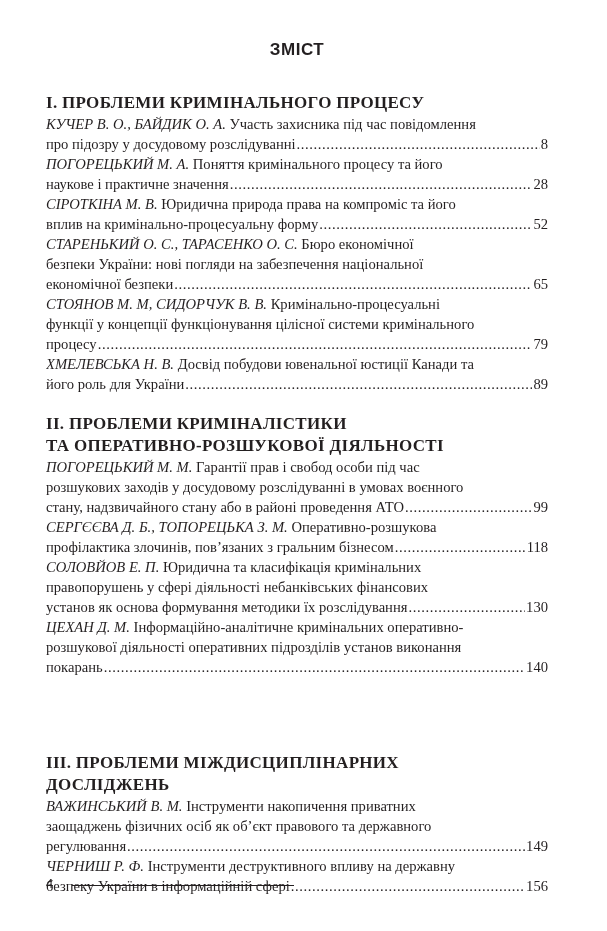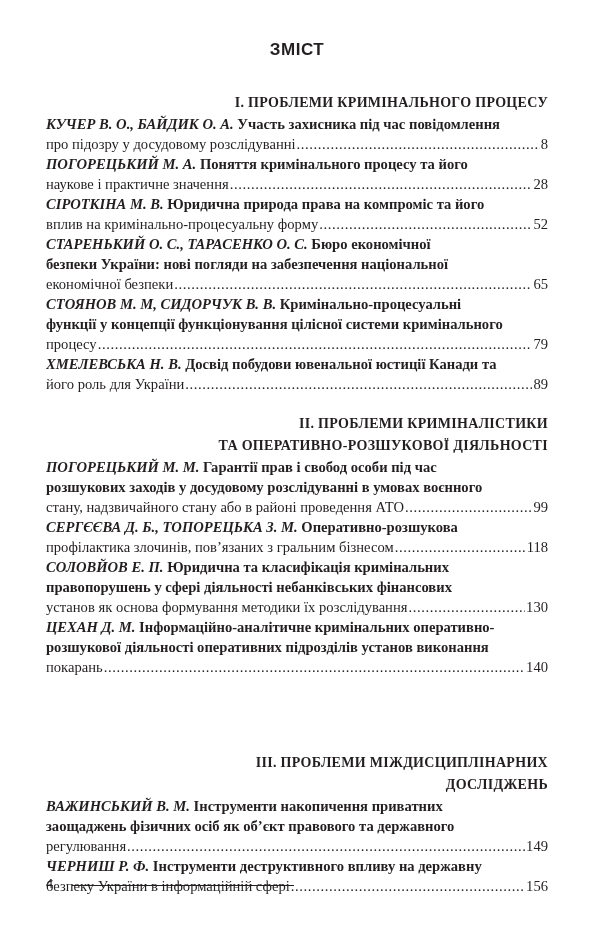--- a/index.html
+++ b/index.html
@@ -3,26 +3,26 @@
 <meta charset="utf-8">
 <style>
   html, body { margin:0; padding:0; background:#ffffff; }
   body { width:607px; height:931px; position:relative; overflow:hidden; color:#231f20; }
   .page { position:absolute; left:46px; top:0; width:502px; }
   .title {
     position:absolute; left:0; top:40px; width:502px; text-align:center;
     font-family:"Liberation Sans", sans-serif; font-weight:bold; font-size:17px; letter-spacing:0.5px;
   }
   .section-head {
-    text-align:right; font-family:"Liberation Serif", serif; font-weight:bold;
-    font-size:14px; line-height:22px; letter-spacing:0.3px;
+    text-align:left; font-family:"Liberation Serif", serif; font-weight:bold;
+    font-size:17px; line-height:22px; letter-spacing:0.3px;
   }
   .entry { font-family:"Liberation Serif", serif; font-size:14.6px; line-height:20px; }
   .entry .author { font-style:italic; }
-  .line { white-space:nowrap; overflow:hidden;font-weight:bold; }
+  .line { white-space:nowrap; overflow:hidden; }
   .last-line { display:flex; align-items:baseline; white-space:nowrap; }
   .last-line .txt { flex:0 0 auto;text-align:right; }
   .last-line .dots { flex:1 1 auto; overflow:hidden; white-space:nowrap; letter-spacing:0.6px; margin:0 1px; }
   .last-line .dots::after { content:"................................................................................................................................................................................................"; }
   .last-line .pg { flex:0 0 auto; }
   #sec1 { position:absolute; left:0; top:92px; width:502px; }
   #sec2 { position:absolute; left:0; top:413px; width:502px; }
   #sec3 { position:absolute; left:0; top:752px; width:502px; }
   .footer { position:absolute; left:46px; top:876px; width:502px; height:16px;
     font-family:"Liberation Sans", sans-serif; font-size:10px; font-weight:bold; }

